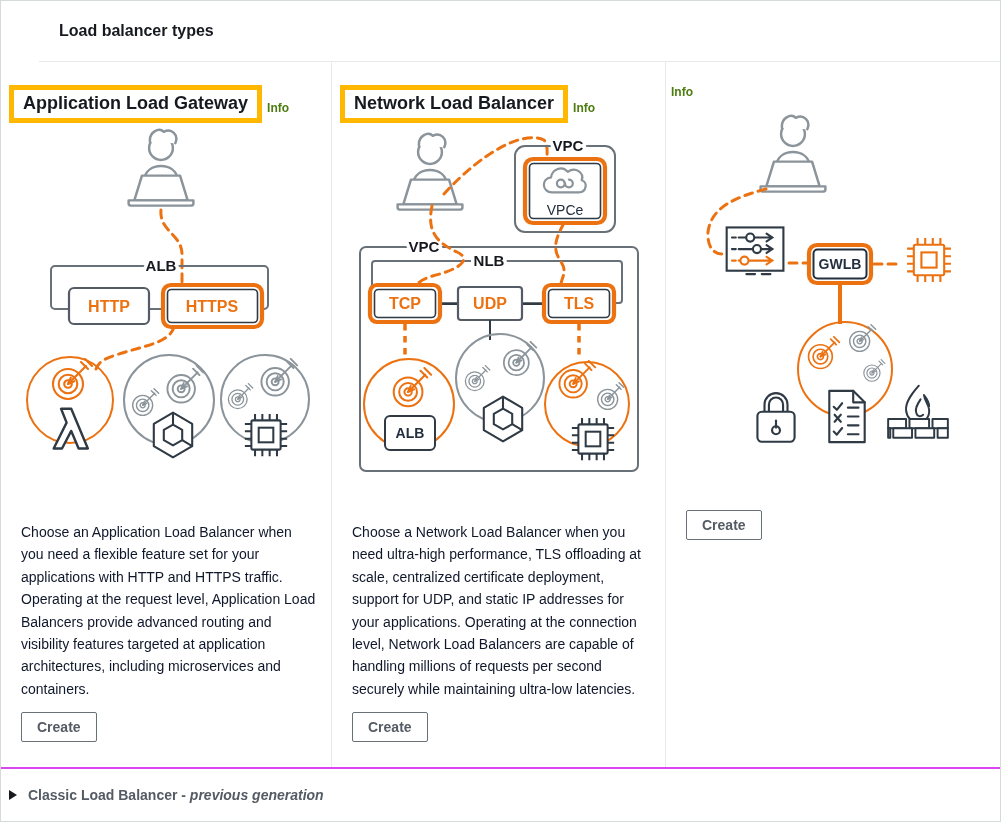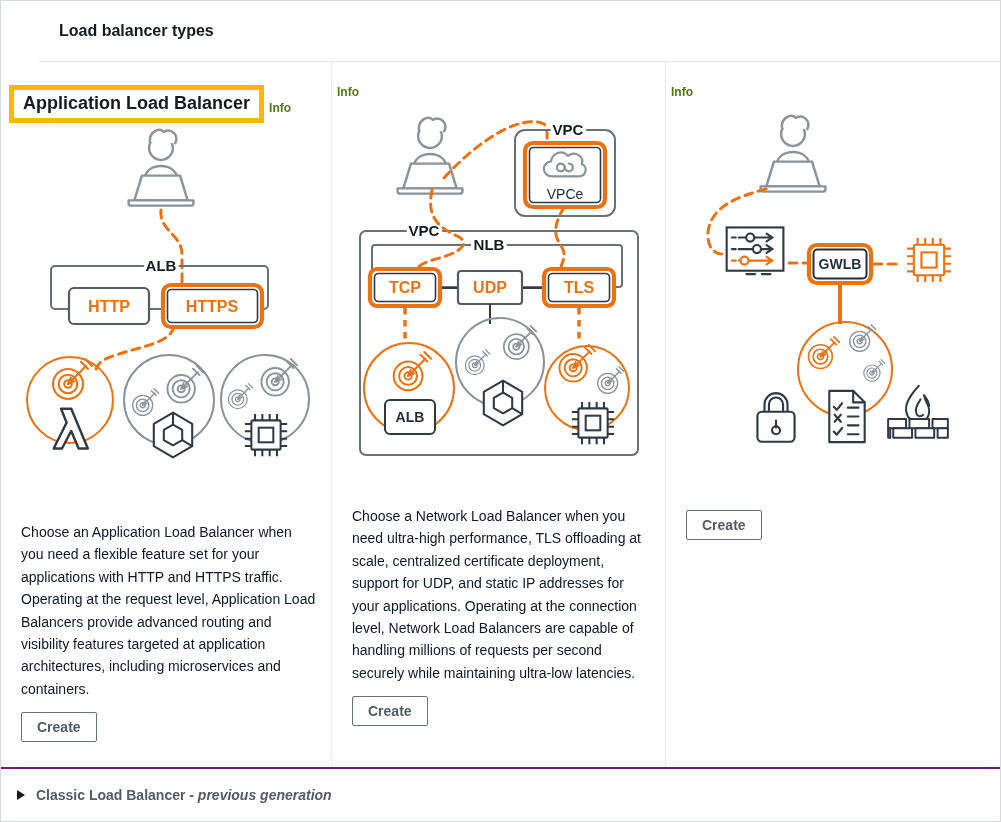--- a/index.html
+++ b/index.html
@@ -33,22 +33,22 @@
     font-size:14px; line-height:22.4px; color:#0f172a;
     margin:7px 15px 0 20px;
   }
   .create-btn{
     margin:12px 0 0 20px; padding:6px 15px;
     background:#fff; border:1px solid #687078; border-radius:2px;
     font-family:inherit; font-size:14px; font-weight:700; color:#545b64;
     cursor:pointer;
   }
   .footer{
-    height:54px; border-top:2px solid #701a75;
-    display:flex; align-items:center; padding:0 16px; cursor:pointer;
+    height:54px; border-top:2px solid #d946ef;
+    display:flex; align-items:center; padding:0 8px; cursor:pointer;
   }
   .tri{
     width:0; height:0;
     border-top:5px solid transparent; border-bottom:5px solid transparent;
     border-left:8px solid #16191f; margin-right:11px; display:inline-block;
   }
   .footer-label{ font-size:14px; font-weight:700; color:#545b64; }
   .footer-label i{ font-style:italic; }
   
   .svglabel{ font:700 15px "Liberation Sans","DejaVu Sans",sans-serif; fill:#16191f;
@@ -169,21 +169,21 @@
 
   <div class="panel-header">
     <h2>Load balancer types</h2>
   </div>
 
   <div class="columns">
 
     <section class="card card-alb">
       <div class="card-title-row">
         <div class="title-highlight">
-          <h3>Application Load Balancer</h3>
+          <h3>Application Load Gateway</h3>
         </div>
         <a class="info-link">Info</a>
       </div>
       <div class="diagram">
         <svg width="330" height="382" viewBox="0 0 330 382">
           <use href="#sym-person" x="120" y="0" width="80" height="80"></use>
           <path class="dash" d="M160,82 C158,104 182,106 181,128 L181,157"></path>
           <rect class="gbox" x="50" y="138" width="217" height="43" rx="4"></rect>
           <text class="svglabel" x="160" y="143">ALB</text>
           <rect class="wbox" x="68" y="160" width="80" height="36" rx="5"></rect>
@@ -204,20 +204,23 @@
           <use href="#sym-target" x="254" y="230" width="44" height="44" style="color:#8b949a"></use>
           <use href="#sym-chip" x="239" y="281" width="52" height="52" style="color:#2f3a45"></use>
         </svg>
       </div>
       <p class="desc">Choose an Application Load Balancer when you need a flexible feature set for your applications with HTTP and HTTPS traffic. Operating at the request level, Application Load Balancers provide advanced routing and visibility features targeted at application architectures, including microservices and containers.</p>
       <button class="create-btn">Create</button>
     </section>
 
     <section class="card">
       <div class="card-title-row">
+        <div class="title-highlight">
+          <h3>Network Load Balancer</h3>
+        </div>
         <a class="info-link">Info</a>
       </div>
       <div class="diagram">
         <svg width="334" height="382" viewBox="0 0 334 382">
           <use href="#sym-person" x="58" y="4" width="80" height="80"></use>
           <path class="dash" d="M112,66 C150,24 192,2 212,12 C216,16 215,24 215,31"></path>
           <rect class="gbox" x="183" y="18" width="100" height="86" rx="10"></rect>
           <text class="svglabel" x="236" y="23">VPC</text>
           <rect class="obox" x="193" y="31" width="80" height="64" rx="8"></rect>
           <rect class="ibox" x="197.5" y="35.5" width="71" height="55" rx="4"></rect>

